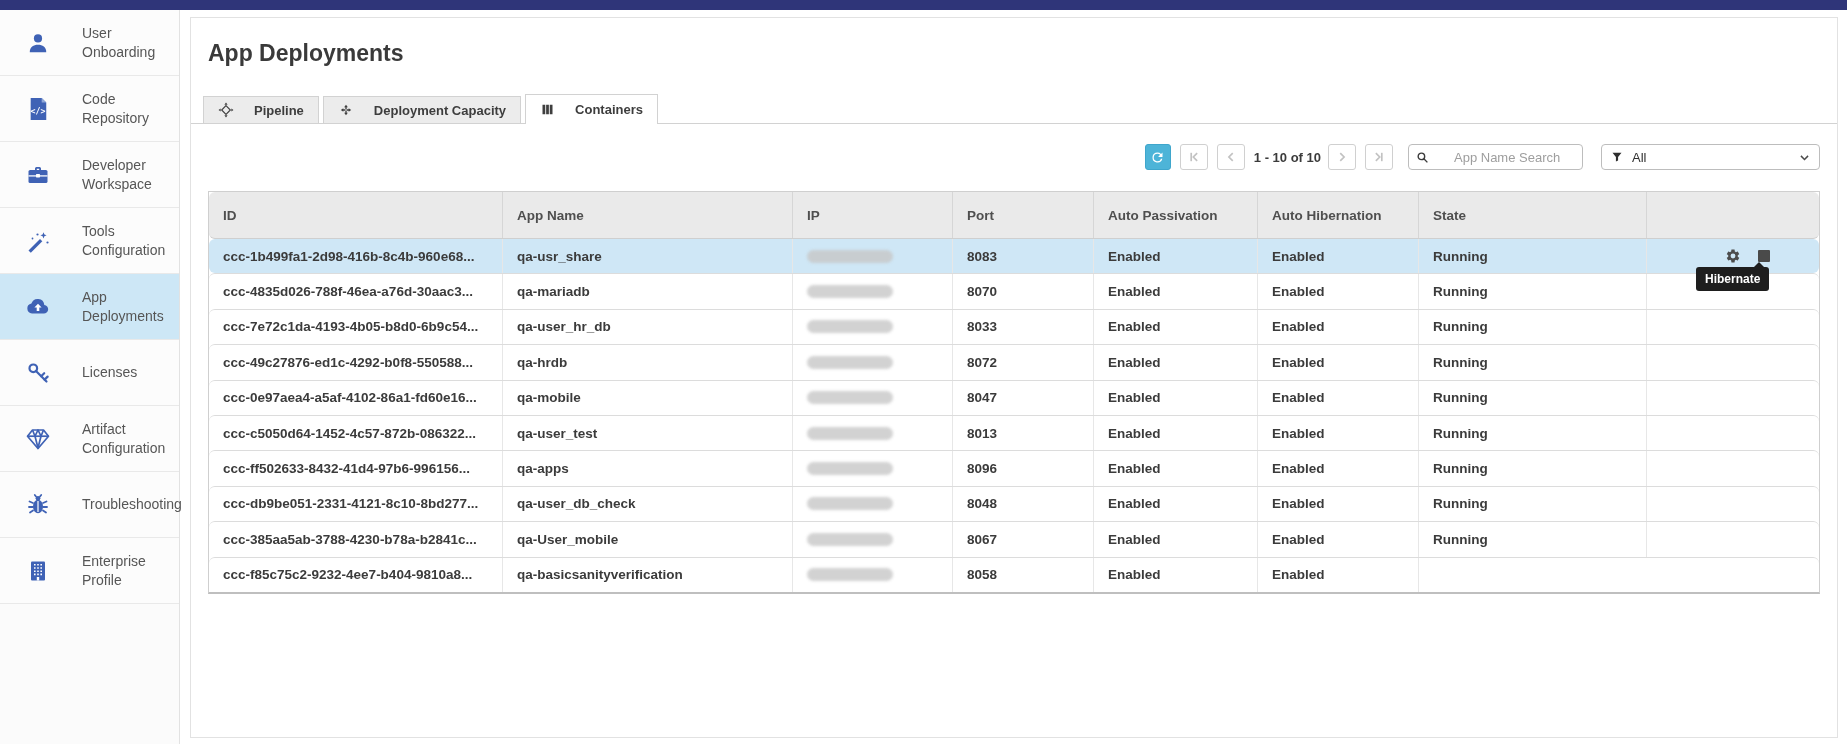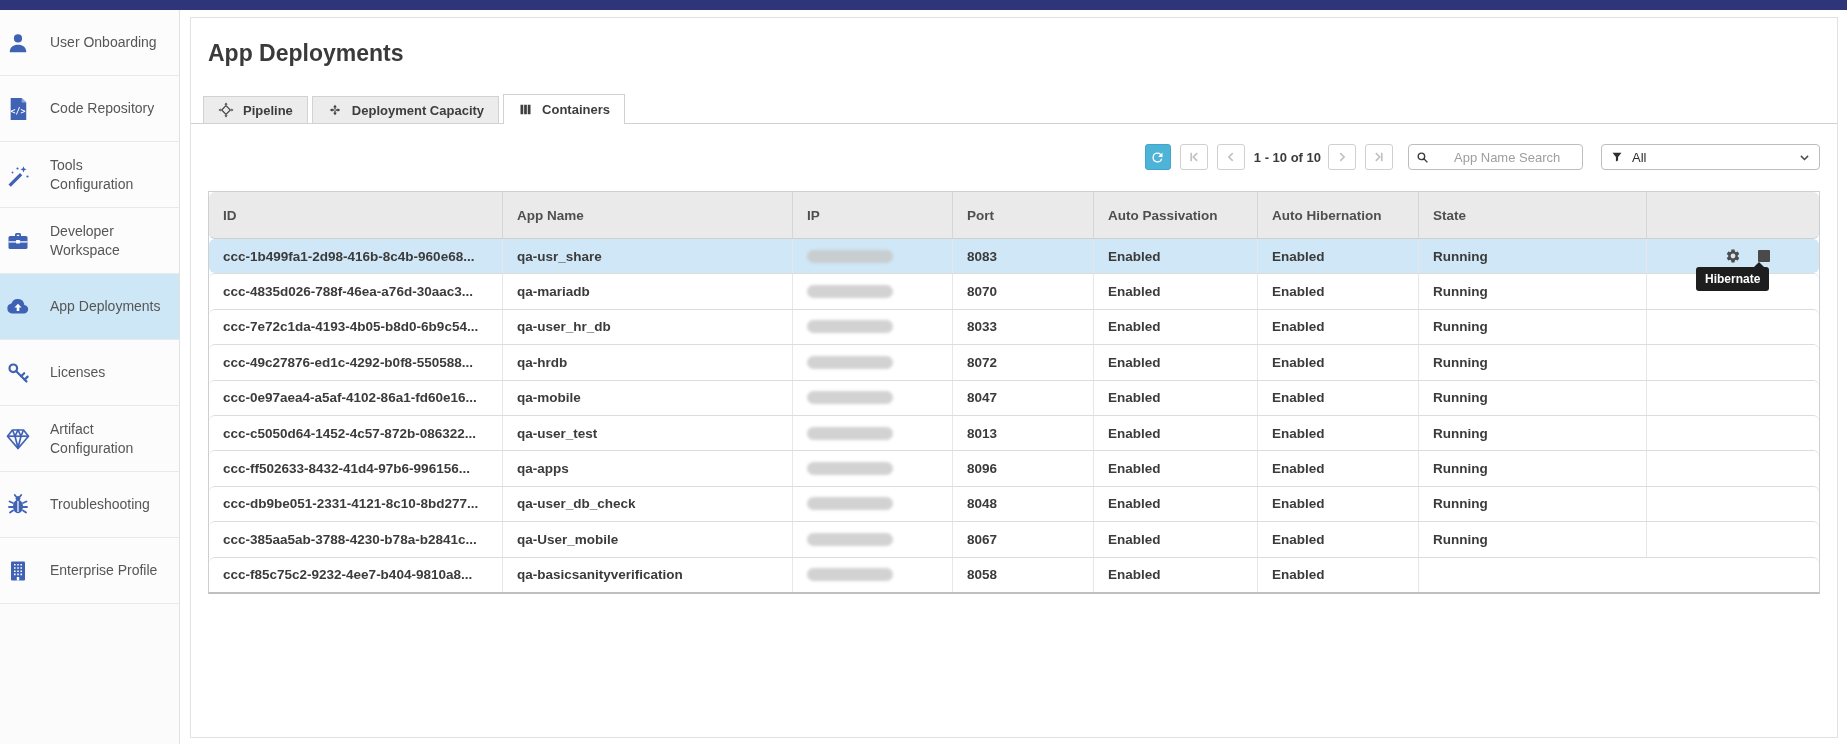--- a/index.html
+++ b/index.html
@@ -1,29 +1,29 @@
 <!DOCTYPE html>
 <html><head>
 <meta charset="utf-8">
 <style>
   html,body{margin:0;padding:0;background:#fff;}
   body{font-family:"Liberation Sans","DejaVu Sans",sans-serif;width:1847px;height:744px;position:relative;overflow:hidden;-webkit-font-smoothing:antialiased;}
   .topbar{position:absolute;left:0;top:0;width:1847px;height:10px;background:#2f3579;}
   
   .sidebar{position:absolute;left:0;top:10px;bottom:0;width:179px;background:#fbfbfb;border-right:1px solid #e2e2e2;}
-  .side-item{height:65px;display:flex;align-items:center;gap:19px;padding-left:5px;border-bottom:1px solid #e9e9e9;cursor:pointer;background:#fcfcfc;}
+  .side-item{height:65px;display:flex;align-items:center;gap:31px;padding-left:25px;border-bottom:1px solid #e9e9e9;cursor:pointer;background:#fcfcfc;}
   .side-item.selected{background:#cde7f6;}
   .side-icon{width:26px;height:26px;flex:0 0 26px;display:flex;align-items:center;justify-content:center;}
   .side-label{font-size:14px;color:#565656;line-height:1.3;width:112px;}
   
   .card{position:absolute;left:190px;top:17px;right:9px;bottom:6px;background:#fff;border:1px solid #e2e2e2;}
   .page-title{position:absolute;left:17px;top:22px;font-size:23px;font-weight:700;color:#3a3a3a;}
   .tab-divider{position:absolute;left:0;right:0;top:105px;border-bottom:1px solid #d2d2d2;}
   .tabs{position:absolute;left:12px;top:77px;height:28px;display:flex;align-items:flex-end;gap:4px;z-index:2;}
-  .tab{display:inline-flex;align-items:center;gap:9px;height:26px;padding:0 14px;background:#ececec;border:1px solid #d2d2d2;border-bottom:none;font-size:13px;font-weight:700;color:#3d3d3d;cursor:pointer;text-align:center;}
+  .tab{display:inline-flex;align-items:center;gap:20px;height:26px;padding:0 14px;background:#ececec;border:1px solid #d2d2d2;border-bottom:none;font-size:13px;font-weight:700;color:#3d3d3d;cursor:pointer;text-align:center;}
   .tab.active{background:#fff;height:29px;margin-bottom:-1px;}
   
   .toolbar{position:absolute;right:17px;top:126px;height:26px;display:flex;align-items:center;z-index:2;}
   .refresh-btn{width:24px;height:24px;background:#4db4d8;border:1px solid #3fa6cc;border-radius:3px;display:flex;align-items:center;justify-content:center;cursor:pointer;}
   .pg-btn{width:26px;height:24px;border:1px solid #d0d0d0;border-radius:3px;background:#fff;display:flex;align-items:center;justify-content:center;margin-left:9px;cursor:pointer;}
   .range{font-size:13px;font-weight:700;color:#3b3b3b;margin:0 7px 0 9px;white-space:nowrap;}
   .range + .pg-btn{margin-left:0;}
   .searchbox{margin-left:15px;width:160px;height:24px;border:1px solid #bdbdbd;border-radius:4px;display:flex;align-items:center;padding:0 6px 0 7px;background:#fff;}
   .searchbox input{border:none;outline:none;flex:1;font-size:13px;color:#333;font-family:inherit;margin-left:23px;min-width:0;background:transparent;}
   .searchbox input::placeholder{color:#9e9e9e;}
@@ -68,39 +68,39 @@
           <path d="M4 1h12l5 5v19H4z" fill="#3f62b5"></path>
           <path d="M16 1l5 5h-5z" fill="#8fa7da"></path>
           <text x="12" y="18" font-size="9" font-weight="bold" fill="#fff" text-anchor="middle" font-family="DejaVu Sans Mono,monospace">&lt;/&gt;</text>
         </svg>
     </span>
     <span class="side-label">Code Repository</span>
   </div>
   <div class="side-item">
     <span class="side-icon">
       <svg width="24" height="24" viewBox="0 0 24 24">
+          <path d="M9 7V5.5A1.5 1.5 0 0 1 10.5 4h3A1.5 1.5 0 0 1 15 5.5V7h-1.8V5.8h-2.4V7z" fill="#3f62b5"></path>
+          <rect x="2.5" y="7" width="19" height="13" rx="1.6" fill="#3f62b5"></rect>
+          <rect x="2.5" y="12.2" width="19" height="1.4" fill="#fff" opacity=".9"></rect>
+          <rect x="10" y="11" width="4" height="3.4" rx=".6" fill="#fff"></rect>
+        </svg>
+    </span>
+    <span class="side-label">Developer Workspace</span>
+  </div>
+  <div class="side-item">
+    <span class="side-icon">
+      <svg width="24" height="24" viewBox="0 0 24 24">
           <path d="M2.5 21.5L14 10l2.3 2.3L4.8 23.8z" fill="#3f62b5"></path>
           <path d="M17.5 3.2l.9 2.2 2.2.9-2.2.9-.9 2.2-.9-2.2-2.2-.9 2.2-.9z" fill="#3f62b5"></path>
           <circle cx="11.5" cy="5.5" r="1.1" fill="#3f62b5"></circle>
           <circle cx="21.5" cy="13.5" r="1.1" fill="#3f62b5"></circle>
           <circle cx="6.5" cy="9.5" r=".9" fill="#3f62b5"></circle>
         </svg>
     </span>
     <span class="side-label">Tools Configuration</span>
-  </div>
-  <div class="side-item">
-    <span class="side-icon">
-      <svg width="24" height="24" viewBox="0 0 24 24">
-          <path d="M9 7V5.5A1.5 1.5 0 0 1 10.5 4h3A1.5 1.5 0 0 1 15 5.5V7h-1.8V5.8h-2.4V7z" fill="#3f62b5"></path>
-          <rect x="2.5" y="7" width="19" height="13" rx="1.6" fill="#3f62b5"></rect>
-          <rect x="2.5" y="12.2" width="19" height="1.4" fill="#fff" opacity=".9"></rect>
-          <rect x="10" y="11" width="4" height="3.4" rx=".6" fill="#fff"></rect>
-        </svg>
-    </span>
-    <span class="side-label">Developer Workspace</span>
   </div>
   <div class="side-item selected">
     <span class="side-icon">
       <svg width="26" height="26" viewBox="0 0 26 26">
           <path d="M7 19.5a5 5 0 0 1-.6-9.9A6.6 6.6 0 0 1 19.3 11a4.2 4.2 0 0 1-.8 8.5z" fill="#3f62b5"></path>
           <path d="M13 9.8l3.6 3.6h-2.3v3.6h-2.6v-3.6H9.4z" fill="#fff"></path>
         </svg>
     </span>
     <span class="side-label">App Deployments</span>
   </div>

